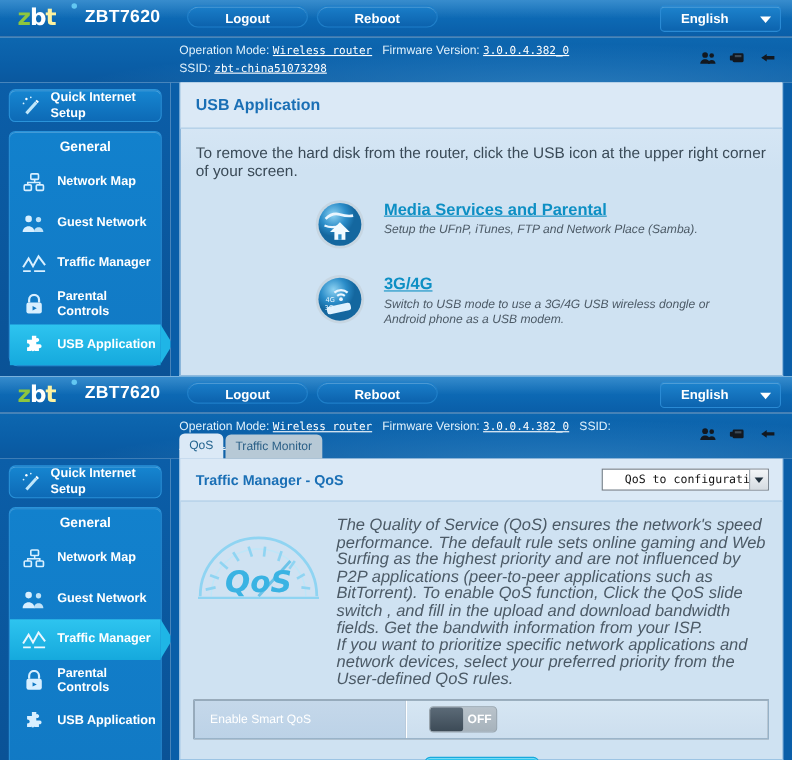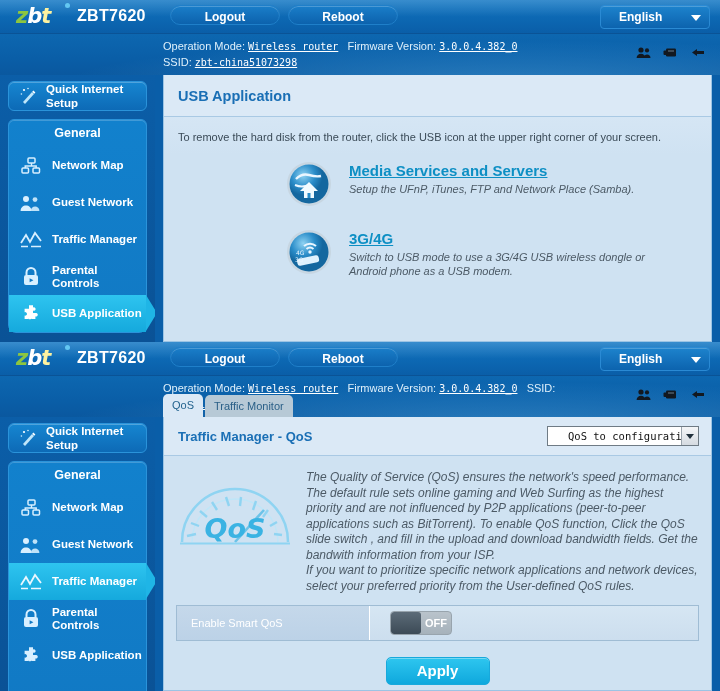--- a/index.html
+++ b/index.html
@@ -18,21 +18,21 @@
     position: relative; height: 34px; width: 100%;
     background: linear-gradient(to bottom, #1277c4 0%, #0d6ab5 45%, #0a5ea8 100%);
     border-bottom: 1px solid #0a5396;
   }
   .topbar::after{
     content:""; position:absolute; left:0; right:0; top:0; height:50%;
     background: linear-gradient(to bottom, rgba(255,255,255,.16), rgba(255,255,255,0));
     pointer-events:none;
   }
   .logo-wrap { position:absolute; left:16px; top:4px; display:flex; align-items:center; gap:9px; z-index:2;}
-  .logo-mark { position:relative; width:52px; height:24px;font-style:italic; }
+  .logo-mark { position:relative; width:52px; height:24px; }
   .logo-z { color:#8dc63f; font-weight:bold; font-size:21px; font-family:"DejaVu Sans", sans-serif; letter-spacing:-1px;}
   .logo-b { color:#ffffff; font-weight:bold; font-size:21px; font-family:"DejaVu Sans", sans-serif; letter-spacing:-1px;}
   .logo-t { color:#fdf2a0; font-weight:bold; font-size:21px; font-family:"DejaVu Sans", sans-serif;}
   .logo-dot { position:absolute; right:-2px; top:-1px; width:5px; height:5px; border-radius:50%; background:#63c7f2;}
   .model { color:#ffffff; font-size:16px; font-weight:bold; letter-spacing:.3px; }
 
   .btn-top {
     position:absolute; top:5px; height:20px; line-height:22px;
     border:1px solid #1f7fc9; border-radius:11px; color:#ffffff;
     font-size:12px; font-weight:bold; text-align:center;
@@ -126,21 +126,21 @@
     position:relative; margin:0 0 0 8px; height:100%;
     background:#cfe2f2; border:1px solid #9cc4e4;
     border-top:none;
   }
   #card-usb { background: linear-gradient(to bottom,#dceaf7 0%, #cfe2f2 30%, #cfe2f2 100%); }
   .card-title {
     color:#1a6fb5; font-size:14.5px; font-weight:bold;
     padding:13px 0 12px 14px; background:#dbe9f6;
     border-bottom:1px solid #a9c9e4;
   }
-  .card-intro { color:#3a4a57; font-size:11px; padding:14px 14px 0 14px; }
+  .card-intro { color:#3a4a57; font-size:14px; padding:14px 14px 0 14px; }
 
   .app-list { padding:18px 0 0 0; }
   .app-row { display:flex; align-items:flex-start; gap:17px; padding:0 0 22px 122px; }
   .app-icon { width:46px; height:46px; flex:0 0 46px; }
   .app-text { padding-top:1px; }
   .app-link {
     color:#0d8fc4; font-size:15px; font-weight:bold; text-decoration:underline; cursor:pointer;
     display:inline-block; margin-bottom:3px;
   }
   .app-desc { color:#4c5a66; font-size:11px; font-style:italic; line-height:14px; max-width:300px;}
@@ -169,21 +169,21 @@
     background: linear-gradient(to bottom,#f4f6f8,#d5dbe1);
     border-left:1px solid #9aa4ad; display:flex; align-items:center; justify-content:center;
   }
   .qos-select .sel-caret i {
     width:0;height:0;border-left:4px solid transparent;border-right:4px solid transparent;
     border-top:5px solid #21303c; display:block;
   }
 
   .qos-body { padding:14px 12px 0 12px; display:flex; gap:8px;}
   .qos-gauge { flex:0 0 122px; padding-top:6px; }
-  .qos-para { color:#4c5a66; font-size:12px; font-style:italic; line-height:15.5px; }
+  .qos-para { color:#4c5a66; font-size:15px; font-style:italic; line-height:15.5px; }
   .qos-para p { margin-bottom:0; }
 
   .qos-toggle-row {
     margin:11px 12px 0 12px; height:36px; display:flex; align-items:stretch;
     border:1px solid #9fbcd4; background:#404040;
   }
   .qos-toggle-label {
     width:193px; display:flex; align-items:center; padding-left:14px;
     color:#ffffff; font-size:11px;
     background: linear-gradient(to bottom,#c5d8ea,#bcd2e7);
@@ -364,21 +364,21 @@
                 <circle cx="23" cy="23" r="22" fill="#c7d6e2"></circle>
                   <circle cx="23" cy="23" r="19.5" fill="url(#g1)"></circle>
                 <path d="M10 18 q6-6 13-4 t12 1" stroke="#eaf6ff" stroke-width="2.4" fill="none"></path>
                 <path d="M9 24 q7 3 14 0" stroke="#eaf6ff" stroke-width="2" fill="none"></path>
                 <path d="M14 30 L23 21 L32 30 Z" fill="#f2fbff"></path>
                   <rect x="18" y="29" width="10" height="8" fill="#f2fbff"></rect>
                   <rect x="21.5" y="32" width="3" height="5" fill="#2b8dc9"></rect>
               </svg>
             </span>
             <span class="app-text">
-              <span class="app-link">Media Services and Servers</span>
+              <span class="app-link">Media Services and Parental</span>
               <div class="app-desc">Setup the UFnP, iTunes, FTP and Network Place (Samba).</div>
             </span>
           </div>
 
           <div class="app-row">
             <span class="app-icon">
               <svg width="46" height="46" viewBox="0 0 46 46">
                 <defs>
                     <radialGradient id="g2" cx="35%" cy="28%">
                       <stop offset="0%" stop-color="#8ed2f2"></stop>

